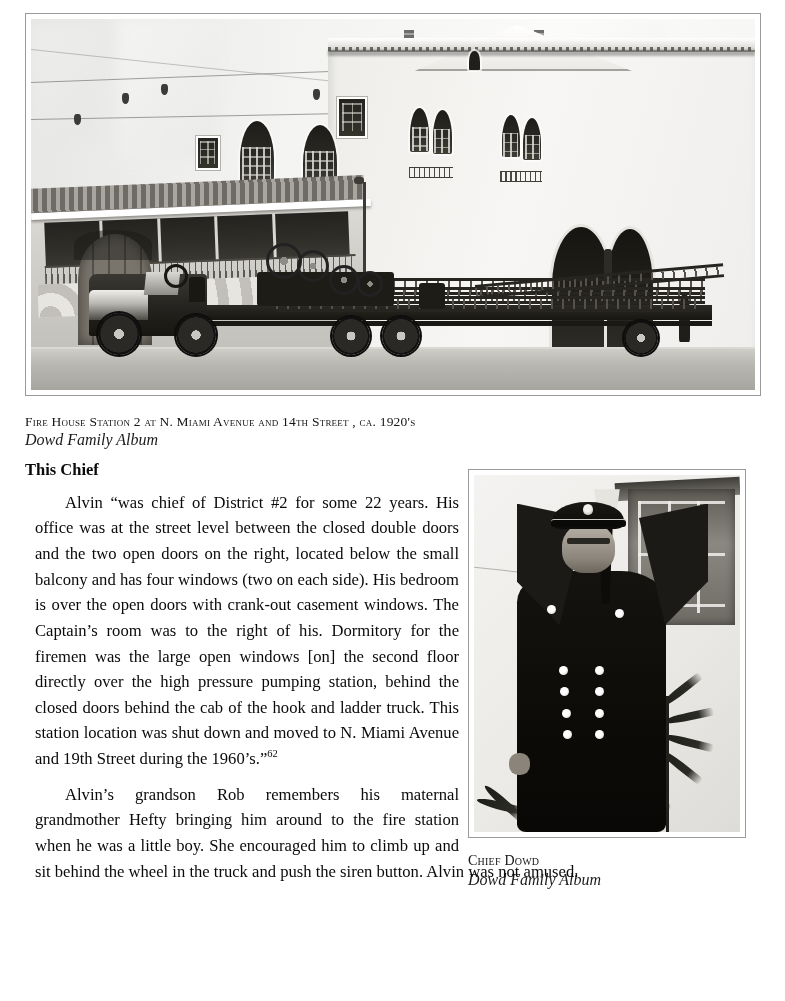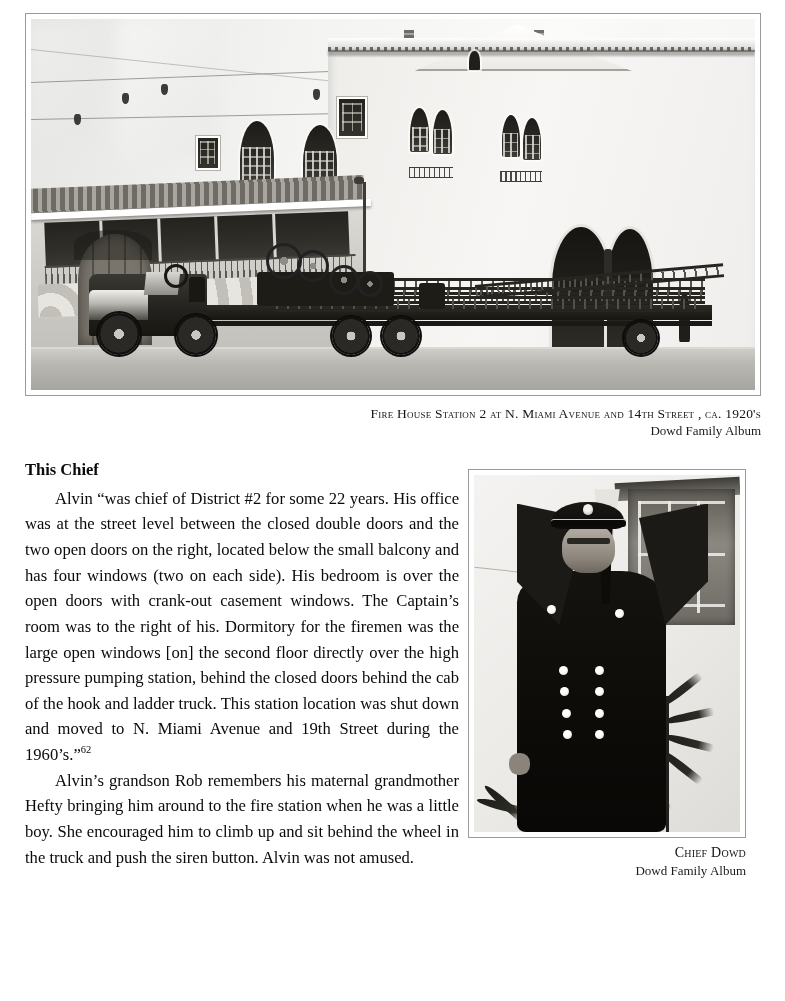--- a/index.html
+++ b/index.html
@@ -342,32 +342,34 @@
   }
   .fireman {
     position: absolute;
     background: #1f1e1a;
     border-radius: 40% 40% 10% 10%;
   }
 
   
   .caption {
     position: absolute;
-    text-align: right;
+    text-align: left;
     line-height: 1.18;
+    margin-top: 8px;
   }
   .caption .cap-main {
     font-variant: small-caps;
     font-size: 13.5px;
     letter-spacing: .22px;
     color: #141414;
     white-space: nowrap;
   }
   .caption .cap-credit {
-    font-size: 13px;
+    font-style: italic;
+    font-size: 16px;
     color: #1b1b1b;
     margin-top: 1px;
   }
   #firehouse-caption {
     left: 25px;
     top: 406px;
     width: 736px;
   }
   #dowd-caption {
     left: 468px;
@@ -525,21 +527,21 @@
     font-size: 16.5px;
     margin: 0 0 6px 0;
     line-height: 1.2;
   }
   .float-stop {
     float: right;
     width: 302px;
     height: 392px;
   }
   .body-p {
-    margin: 0;
+    margin: 10px;
     font-size: 16.6px;
     line-height: 1.545;
     text-align: justify;
     text-indent: 30px;
     hyphens: none;
   }
   .body-p sup {
     font-size: 10.5px;
     vertical-align: super;
     line-height: 0;

